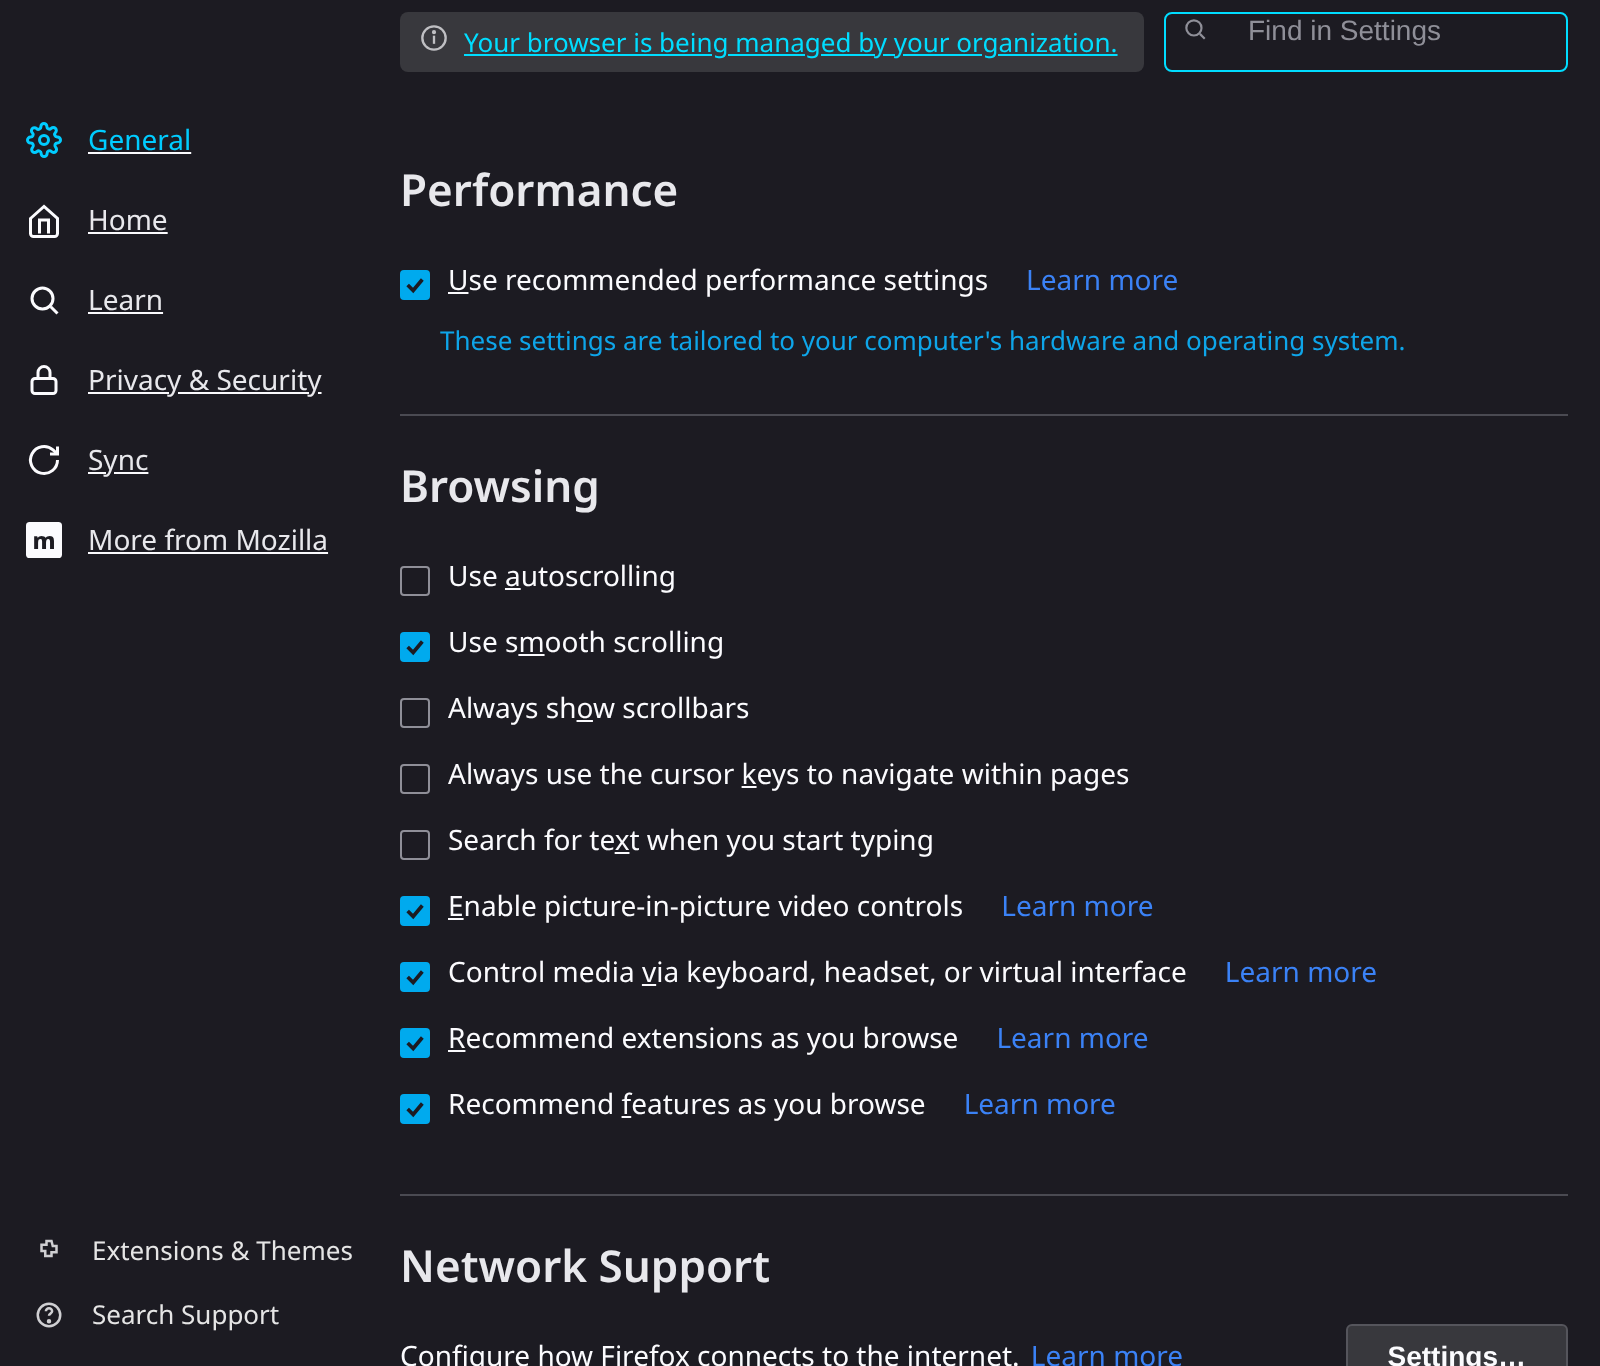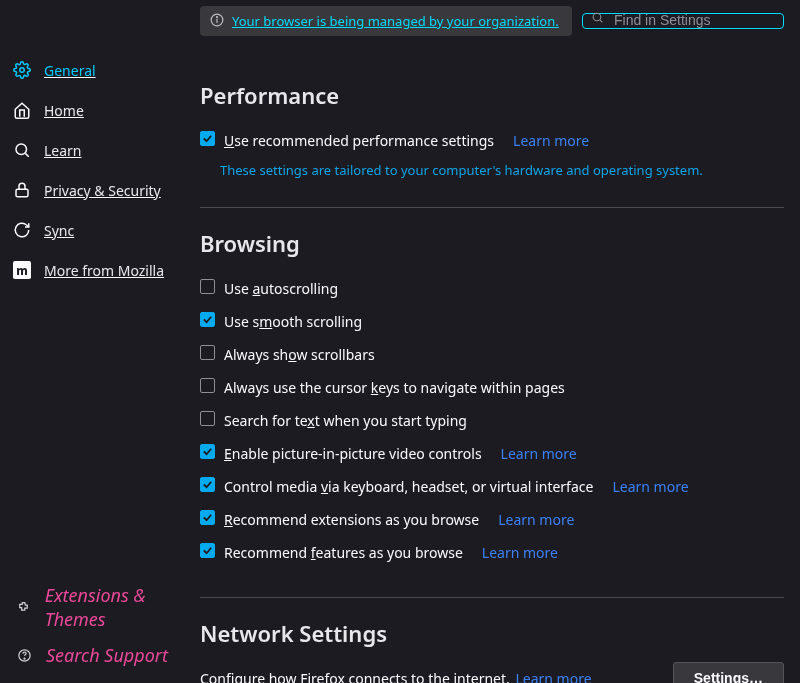--- a/index.html
+++ b/index.html
@@ -25,21 +25,21 @@
     display: flex;
     align-items: center;
     gap: 12px;
     padding: 10px 0 10px 12px;
     cursor: pointer;
     color: #e8e8ec;
   }
   .side-item.active { color: #0cf; }
   .side-item .icon { width: 20px; height: 20px; display: flex; align-items: center; justify-content: center; }
   .side-item .icon svg { width: 18px; height: 18px; }
-  .side-item.small { padding: 6px 0 6px 14px; font-size: 18px; color: #ec4899; font-style: italic; }
+  .side-item.small { padding: 6px 0 6px 14px; font-size: 13px; color: #e5e5e5; }
   .side-item.small .icon svg { width: 15px; height: 15px; }
 
   .main {
     flex: 1;
     display: flex;
     flex-direction: column;
     padding: 6px 16px 0 0;
   }
   .topbar {
     display: flex;
@@ -56,27 +56,27 @@
     display: flex;
     align-items: center;
     padding: 0 10px;
     gap: 8px;
     color: #bfbfc3;
   }
   .notice .icon svg { width: 14px; height: 14px; }
   .notice a { color: #00ddff; text-decoration: underline; font-size: 13px; cursor: pointer; }
   .searchbox {
     width: 202px;
-    height: 16px;
+    height: 30px;
     border: 1.5px solid #00ddff;
     border-radius: 4px;
     display: flex;
-    align-items: flex-end;
+    align-items: flex-start;
     padding: 0 8px;
-    gap: 10px;
+    gap: 20px;
     background: #1c1b22;
   }
   .searchbox input {
     flex: 1;
     background: transparent;
     border: none;
     outline: none;
     color: #fbfbfe;
     font-size: 14px;
   }
@@ -95,21 +95,21 @@
     margin: 4px 0 0 20px;
   }
   .sect { margin-bottom: 10px; }
   hr.div {
     border: none;
     border-top: 1px solid #4a4a52;
     margin: 18px 0 20px 0;
   }
   .chkrow {
     display: flex;
-    align-items: flex-start;
+    align-items: flex-end;
     gap: 9px;
     padding: 7px 0;
   }
   .chkrow label { cursor: pointer; }
   .chkrow .u { text-decoration: underline; }
   .chk {
     width: 15px;
     height: 15px;
     border: 1px solid #8f8f98;
     border-radius: 2px;
@@ -329,21 +329,21 @@
           </svg>
         </span>
       <label>Recommend <span class="u">f</span>eatures as you browse</label>
       <a class="link">Learn more</a>
     </div>
   </div>
 
   <hr class="div">
 
   <div class="sect">
-    <h2 class="section">Network Settings</h2>
+    <h2 class="section">Network Support</h2>
     <div class="netrow">
       <div>
         <span>Configure how Firefox connects to the internet.</span>
         <a class="link" style="margin-left:2px">Learn more</a>
       </div>
       <button class="btn">Settings…</button>
     </div>
   </div>
 
 </div>

